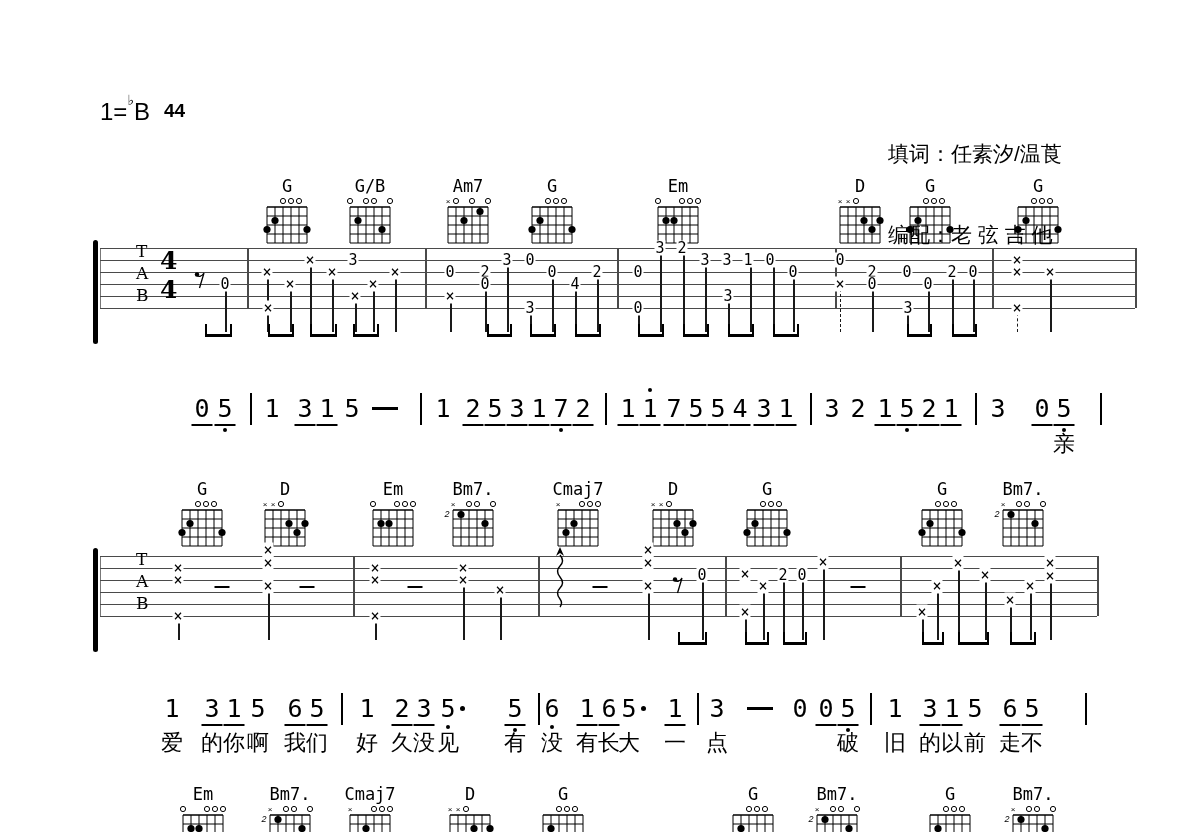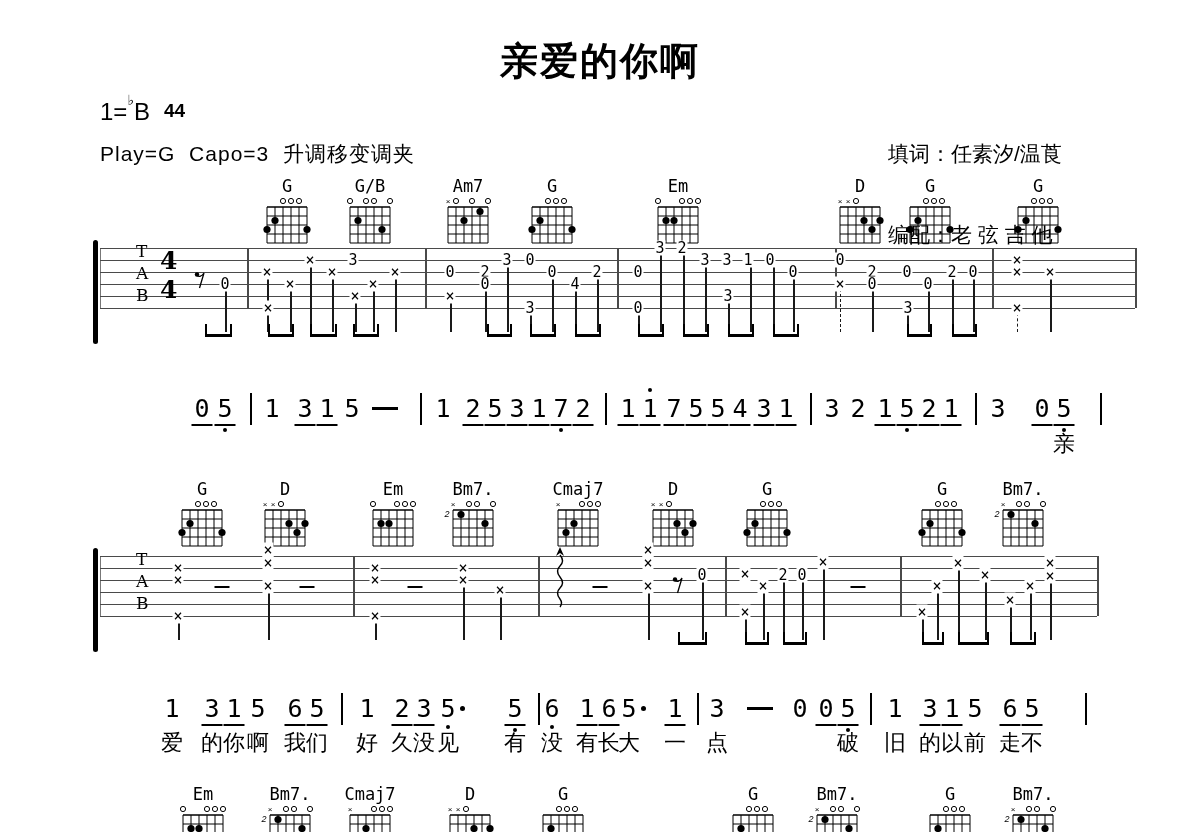--- a/index.html
+++ b/index.html
@@ -39,30 +39,28 @@
   .jdash{position:absolute;width:26px;height:2.5px;background:#000;}
   .jul{position:absolute;height:1.5px;background:#000;transform:translateX(-50%);}
   .jdot{position:absolute;width:4px;height:4px;border-radius:50%;background:#000;transform:translateX(-50%);}
   .jdotr{position:absolute;width:5px;height:5px;border-radius:50%;background:#000;}
   .lyric{position:absolute;font-size:22px;line-height:24px;transform:translateX(-50%);white-space:nowrap;}
 </style>
 </head>
 <body>
 
 <div id="page">
-  <div class="title">亲爱的你啊</div>
 
   <div class="credits">
     <div>填词：任素汐/温莨</div>
     <div>编配：老 弦 吉 他</div>
   </div>
 
   <div class="keysig"><span>1=</span><sup>♭</sup><span>B</span><span class="frac"><span>4</span><span class="bar"></span><span>4</span></span></div>
 
-  <div class="playline">Play=G  Capo=3  升调移变调夹</div>
 
   <div id="chords">
       <div class="chord" style="left: 257px; top: 178px;"><div class="cname">G</div><svg width="60" height="52">
           <circle cx="26" cy="6" r="2.6" fill="none" stroke="#000"></circle>
           <circle cx="34" cy="6" r="2.6" fill="none" stroke="#000"></circle>
           <circle cx="42" cy="6" r="2.6" fill="none" stroke="#000"></circle>
           <line x1="10" x2="50" y1="12" y2="12" stroke="#000" stroke-width="1.6"></line>
           <line x1="10" x2="50" y1="21" y2="21" stroke="#000" stroke-width="1"></line>
           <line x1="10" x2="50" y1="30" y2="30" stroke="#000" stroke-width="1"></line>
           <line x1="10" x2="50" y1="39" y2="39" stroke="#000" stroke-width="1"></line>

